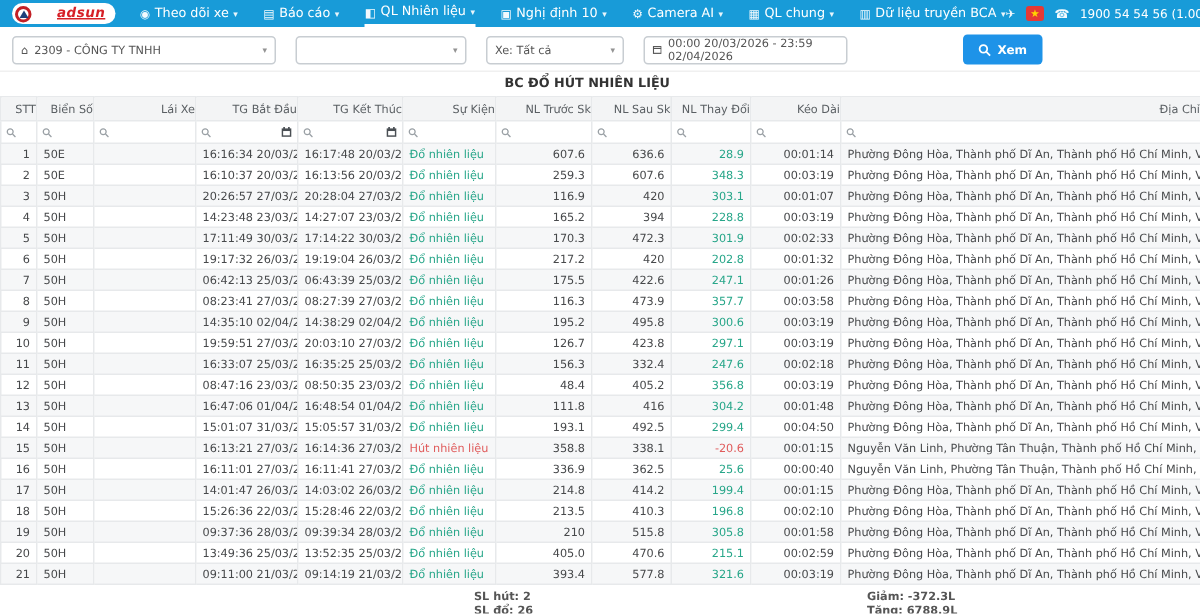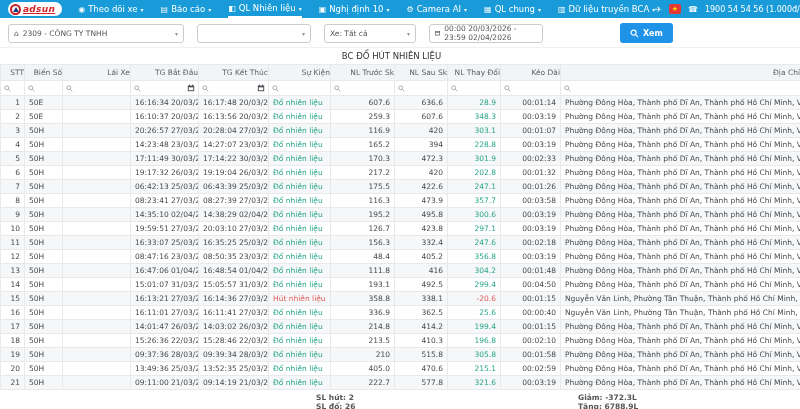--- a/index.html
+++ b/index.html
@@ -3,21 +3,21 @@
 <meta charset="utf-8">
 <style>
   * { margin:0; padding:0; box-sizing:border-box; }
   html,body { width:800px; height:409px; overflow:hidden; background:#fff;
     font-family:"DejaVu Sans", sans-serif; }
 
   
   .navbar { height:18px; background:#189bd8; display:flex; align-items:center;
     padding:0 8px; color:#fff; white-space:nowrap; }
   .logo { background:#fff; border-radius:9px; height:14px; padding:0 7px 0 2px;
-    display:flex; align-items:center; gap:2px; }
+    display:flex; align-items:center; gap:17px; }
   .logo-mark { width:11px; height:11px; border-radius:50%; background:#fff;
     border:2px solid #c22026; position:relative; }
   .logo-mark::after { content:""; position:absolute; left:1px; top:1px; border-left:3px solid transparent;
     border-right:3px solid transparent; border-bottom:5px solid #1b3f7a; }
   .logo-text { color:#d61f26; font-weight:bold; font-style:italic; font-size:9px;
     text-decoration:underline; letter-spacing:.3px; }
   .nav-menu { display:flex; align-items:center; gap:17px; margin-left:16px; font-size:8.5px; }
   .nav-item { display:flex; align-items:center; gap:3px; cursor:pointer; height:18px; }
   .nav-item.active { border-bottom:2px solid #fff; }
   .nav-ic { font-size:8px; opacity:.95; }
@@ -29,27 +29,27 @@
   
   .filterbar { background:#fff; padding:5px 8px 4px 8px; display:flex; align-items:center;
     gap:13px; border-bottom:1px solid #f0f0f0; }
   .select, .datebox { height:19px; border:1px solid #c8cdd2; border-radius:3px;
     display:flex; align-items:center; font-size:7.5px; color:#555; padding:0 5px; gap:4px;
     background:#fff; }
   .select .caret { color:#888; margin-left:auto; font-size:6px; }
   .sel-company { width:176px; }
   .sel-group { width:114px; }
   .sel-vehicle { width:92px; }
-  .datebox { width:114px; }
+  .datebox { width:136px; }
   .btn { margin-left:64px; height:20px; background:#1e93e8; color:#fff; border:none;
     border-radius:3px; font-size:8px; font-weight:bold; padding:0 10px; display:flex;
     align-items:center; gap:4px; cursor:pointer; font-family:"DejaVu Sans", sans-serif; }
 
   
-  .report-title { text-align:center; font-size:8.5px; font-weight:normal; color:#333;
+  .report-title { text-align:center; font-size:8.5px; font-weight:bold; color:#333;
     padding:3px 17px 3px 0; }
 
   
   table { width:800px; border-collapse:collapse; table-layout:fixed; font-size:7.5px; }
   th, td { border:1px solid #e7e9eb; overflow:hidden; white-space:nowrap; }
   thead th { background:#f3f4f5; color:#5a5f63; font-weight:normal; height:16px;
     text-align:right; font-size:7.5px; }
   tr.filter-row td { height:15px; padding:0 3px; background:#fff; }
   .fcell { display:flex; align-items:center; justify-content:space-between; }
   tbody td { height:14px; padding:0 4px; color:#47494b; }
@@ -541,21 +541,21 @@
         <td class="ar">00:02:59</td>
         <td class="al">Phường Đông Hòa, Thành phố Dĩ An, Thành phố Hồ Chí Minh, Việt Nam.</td>
       </tr>
       <tr>
         <td class="ar">21</td>
         <td class="al">50H</td>
         <td class="al"></td>
         <td class="ar">09:11:00 21/03/2026</td>
         <td class="ar">09:14:19 21/03/2026</td>
         <td class="al ev-do">Đổ nhiên liệu</td>
-        <td class="ar">222.7</td>
+        <td class="ar">393.4</td>
         <td class="ar">577.8</td>
         <td class="ar chg-pos">321.6</td>
         <td class="ar">00:03:19</td>
         <td class="al">Phường Đông Hòa, Thành phố Dĩ An, Thành phố Hồ Chí Minh, Việt Nam.</td>
       </tr>
     </tbody>
 </table>
 
 <div class="footer">
   <div class="sum-block sum-left">

